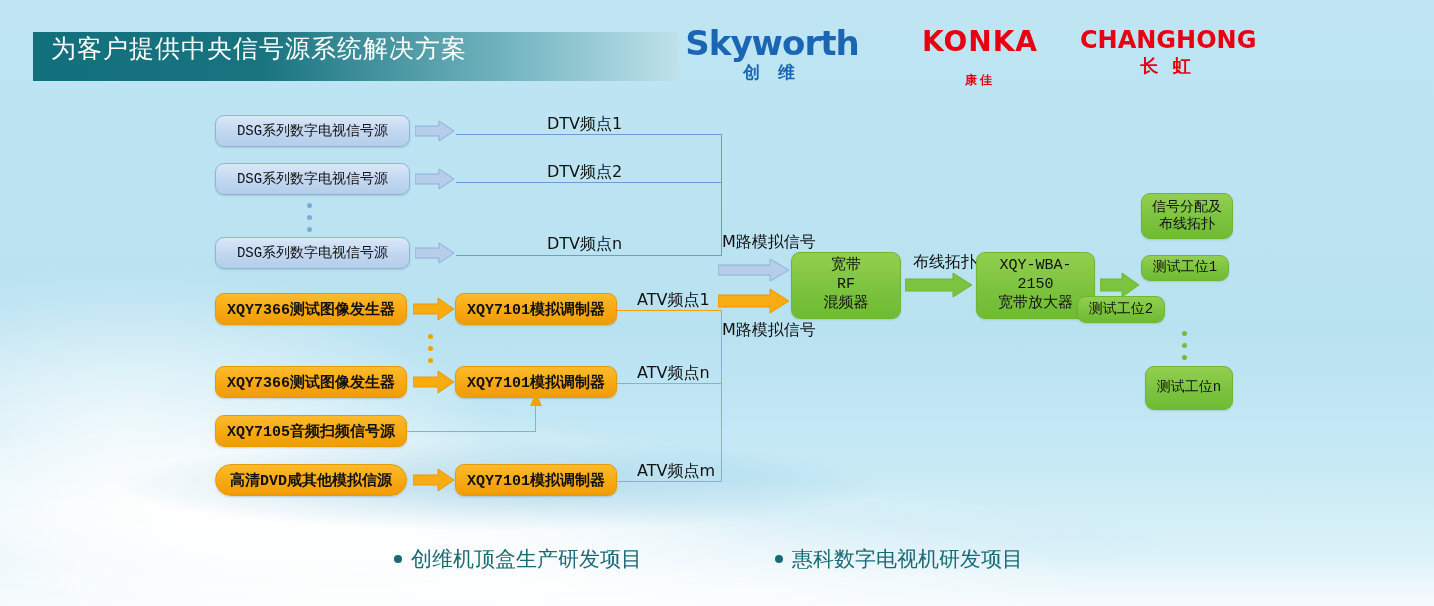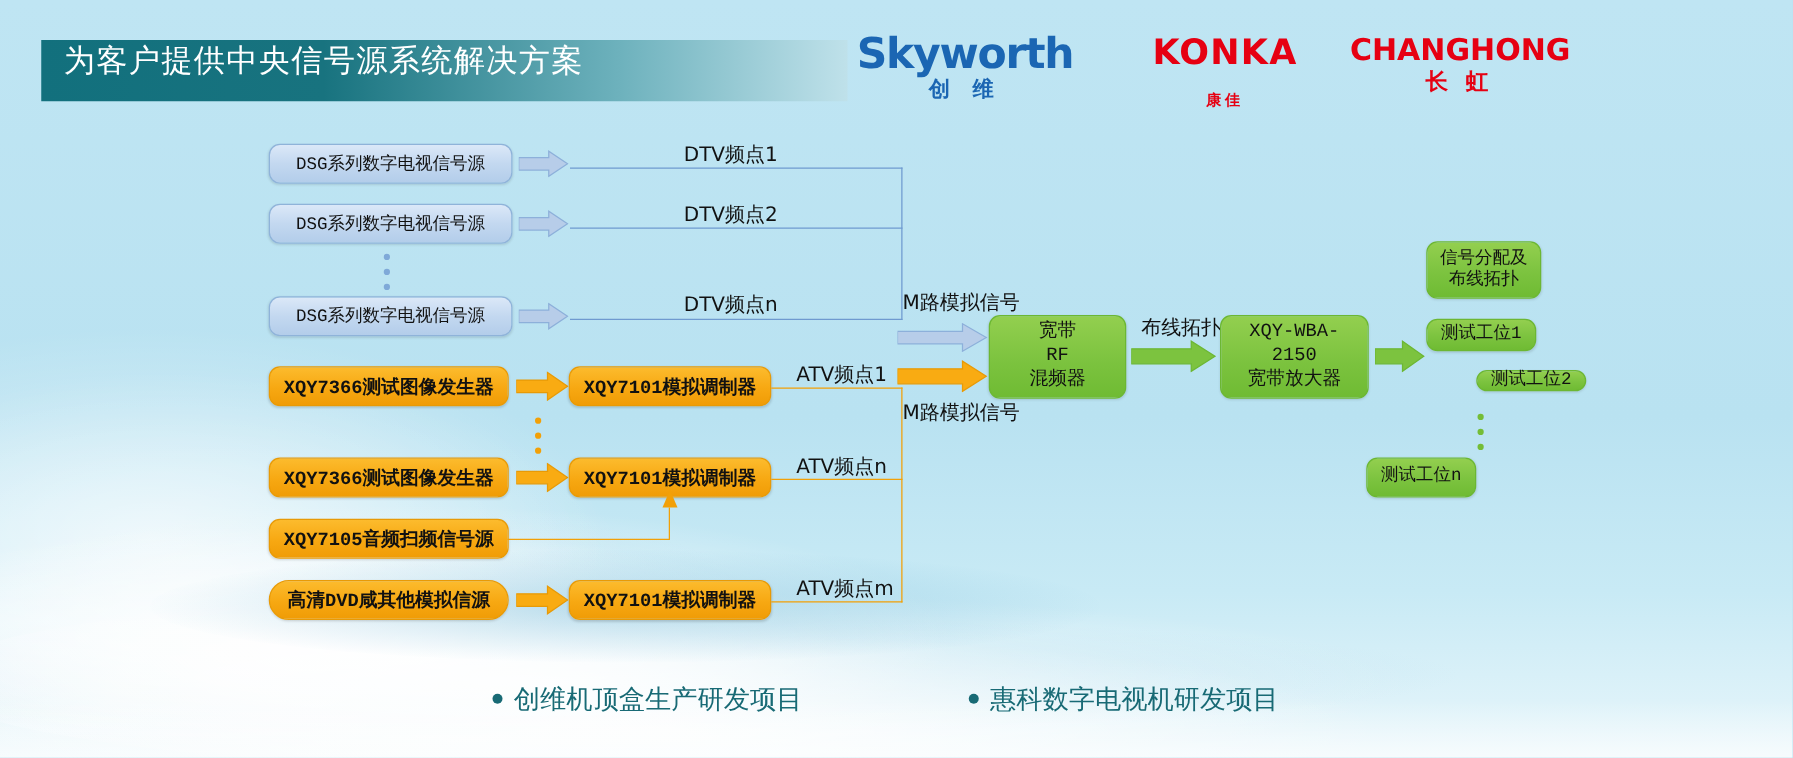--- a/index.html
+++ b/index.html
@@ -254,22 +254,22 @@
 
   <div class="barrow" style="left:1100px;top:272px;">
     <svg width="40" height="26" viewBox="0 0 40 26">
       <path d="M0 7 L22 7 L22 1 L39 13 L22 25 L22 19 L0 19 Z" fill="#7cc33f" stroke="#6cb733" stroke-width="1"></path>
     </svg>
   </div>
 
   <div class="node green small" style="left:1141px;top:193px;width:92px;height:46px;">信号分配及
 布线拓扑</div>
   <div class="node green small" style="left:1141px;top:255px;width:88px;height:26px;">测试工位1</div>
-  <div class="node green small" style="left:1181px;top:296px;width:88px;height:17px;">测试工位2</div>
-  <div class="node green small" style="left:1093px;top:366px;width:88px;height:32px;">测试工位n</div>
+  <div class="node green small" style="left:1077px;top:296px;width:88px;height:27px;">测试工位2</div>
+  <div class="node green small" style="left:1145px;top:366px;width:88px;height:44px;">测试工位n</div>
 
   <div class="dots green" style="left:1182px;top:331px;">
     <span></span>
       <span></span>
       <span></span>
   </div>
 
   <div class="bullet" style="left:394px;top:545px;">
     <span class="dot"></span>
     <span>创维机顶盒生产研发项目</span>

